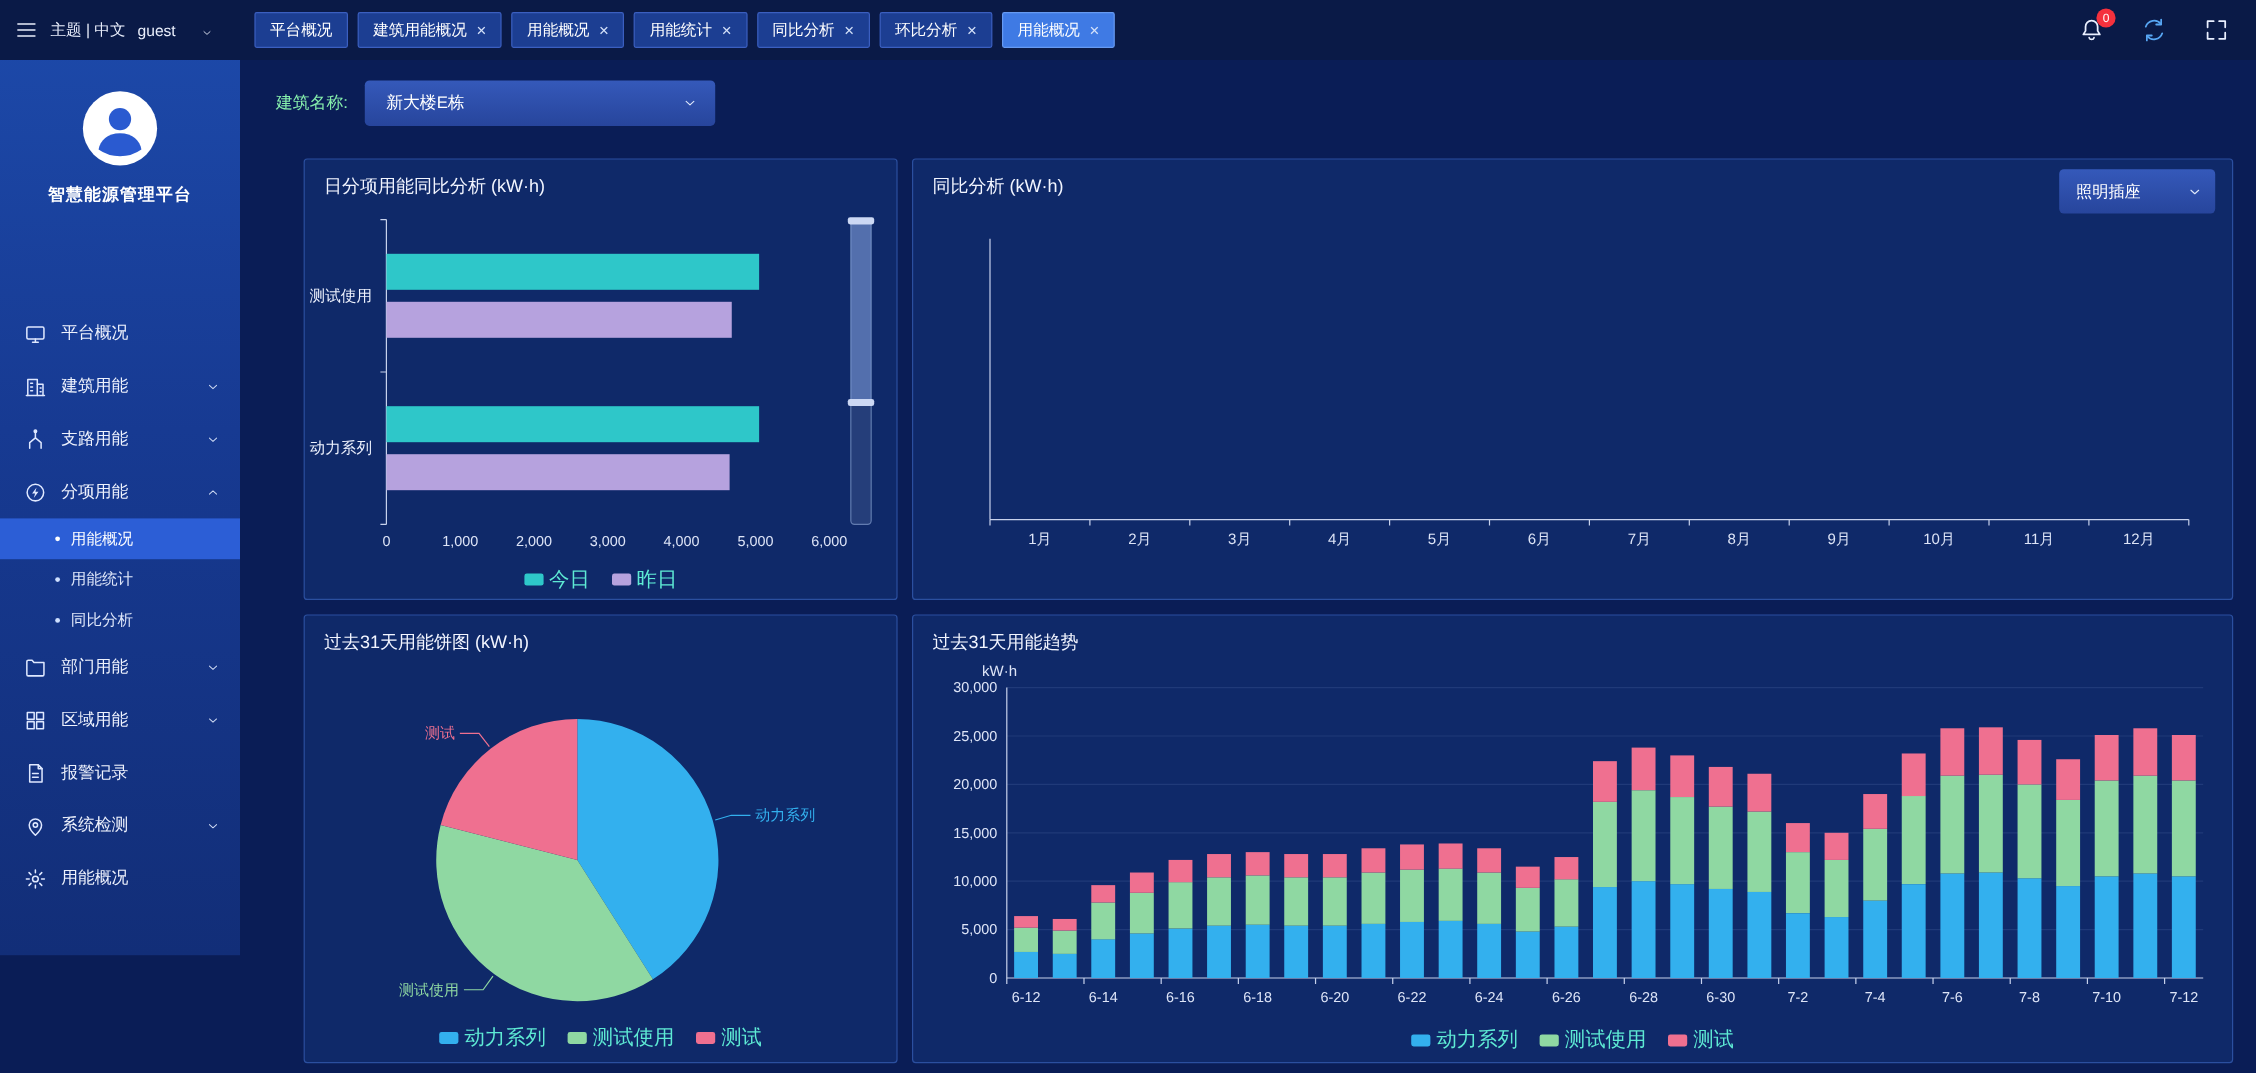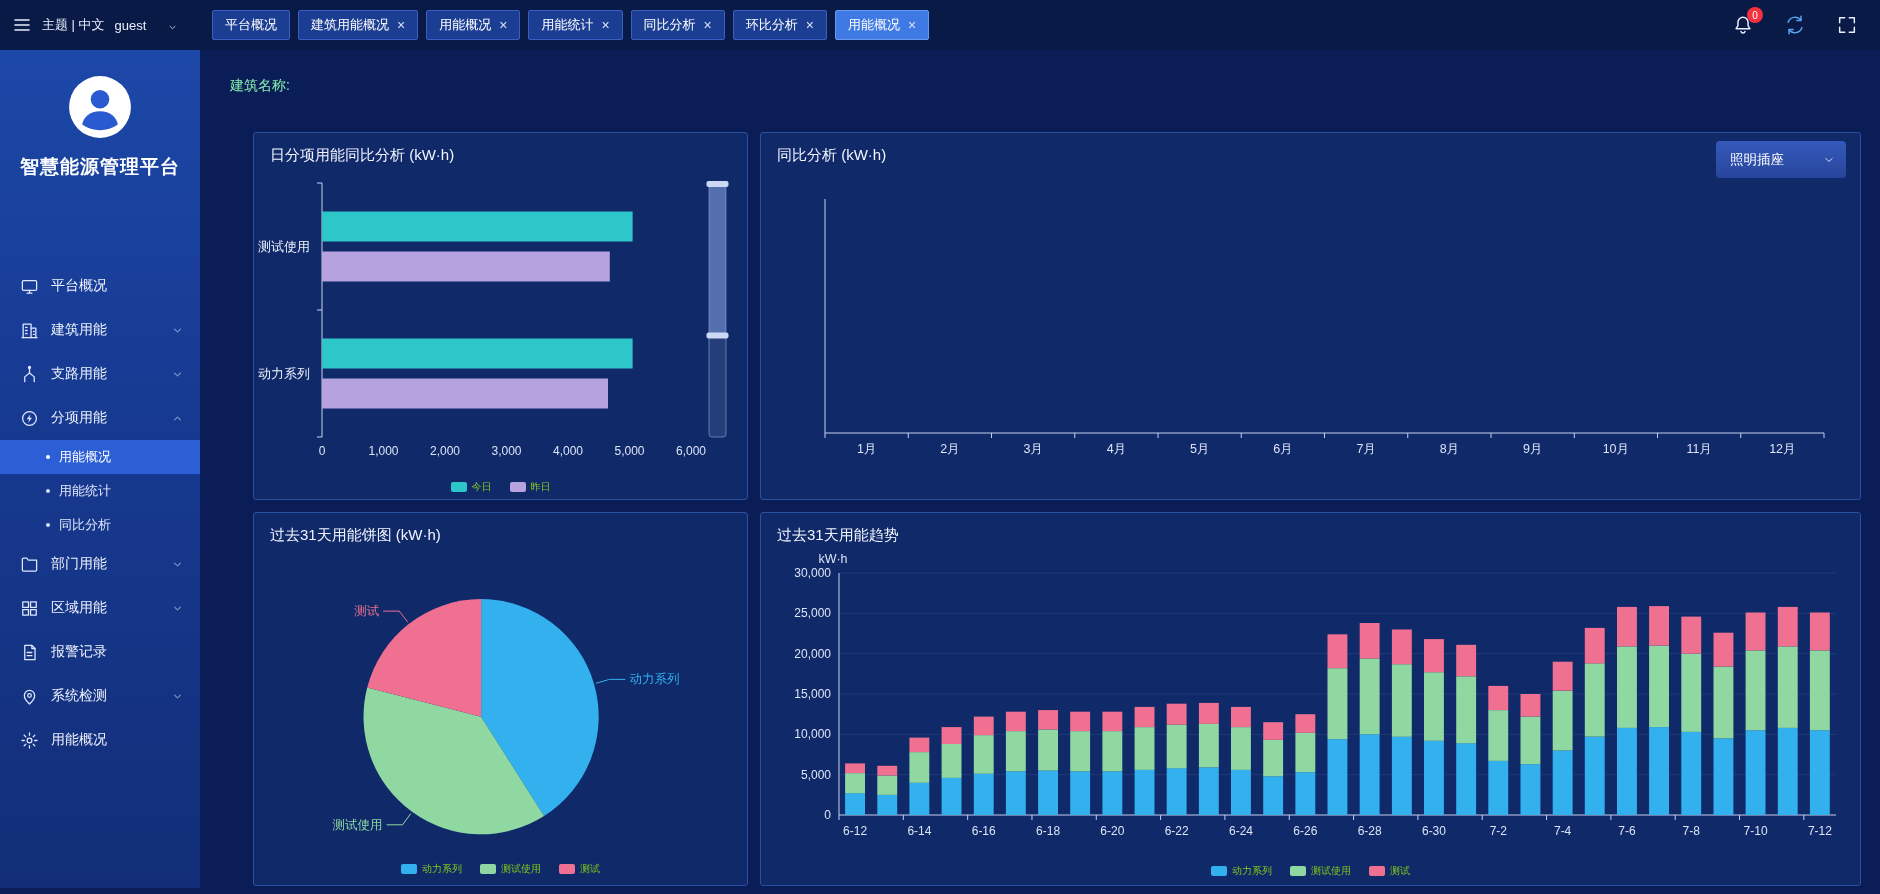--- a/index.html
+++ b/index.html
@@ -5,32 +5,32 @@
   * { margin:0; padding:0; box-sizing:border-box; }
   html,body { width:1880px; height:894px; overflow:hidden; }
   body {
     font-family:"Liberation Sans", sans-serif;
     background:#0a1d56; color:#fff; position:relative;
   }
   svg { display:block; }
   svg text { font-family:"Liberation Sans", sans-serif; }
 
   
-  .sidebar { position:absolute; left:0; top:0; width:200px; height:888px;
+  .sidebar { position:absolute; left:0; top:0; width:200px; height:796px;
     background:linear-gradient(180deg,#1d4aab 0%,#173a92 45%,#122e78 100%); z-index:3; }
   .sb-top { height:50px; background:#0a1a47; display:flex; align-items:center;
     padding:0 12px; gap:10px; font-size:13px; color:#e9eefb; }
   .burger { width:20px; height:20px; color:#e9eefb; cursor:pointer; }
   .burger svg { width:20px; height:20px; }
   .sb-lang { white-space:nowrap; cursor:pointer; }
   .sb-user { display:flex; align-items:flex-end; gap:21px; cursor:pointer; white-space:nowrap; }
   .chev-xs svg { width:11px; height:11px; }
   .avatar { width:66px; height:66px; margin:24px auto 0; }
   .avatar svg { width:66px; height:66px; }
-  .sb-title { text-align:center; font-size:19px; font-weight:bold; letter-spacing:1px; margin-top:14px; }
+  .sb-title { text-align:center; font-size:14px; font-weight:bold; letter-spacing:1px; margin-top:14px; }
   .menu { margin-top:84px; }
   .mi { height:44px; display:flex; align-items:center; padding:0 16px 0 20px;
     font-size:14px; color:#eef2fd; cursor:pointer; }
   .mic { width:19px; height:19px; margin-right:12px; color:#dfe8ff; flex:none; }
   .mic svg { width:19px; height:19px; }
   .mil { flex:1; }
   .chev { width:13px; height:13px; color:#ccd8f2; margin-left:auto; }
   .chev svg { width:13px; height:13px; }
   .smi { height:34px; display:flex; align-items:center; padding-left:46px;
     font-size:13px; color:#dfe7fa; gap:9px; cursor:pointer; }
@@ -79,21 +79,21 @@
   .dd { position:absolute; top:8px; right:14px; width:130px; height:37px; z-index:2;
     border-radius:4px; background:linear-gradient(180deg,#3559ba,#27459c);
     display:flex; align-items:center; justify-content:space-between;
     padding:0 10px 0 14px; font-size:13.5px; cursor:pointer; }
   .chart { position:absolute; }
   .ch-daily { left:4px; right:4px; top:42px; bottom:32px; }
   .ch-yoy   { left:8px; right:10px; top:52px; bottom:28px;text-align:center; }
   .ch-pie   { left:4px; right:4px; top:42px; bottom:36px; }
   .ch-trend { left:6px; right:8px; top:34px; bottom:30px; }
   .legend { position:absolute; left:0; right:0; display:flex; justify-content:center;
-    gap:18px; font-size:10px; color:#84cc16; }
+    gap:18px; font-size:17px; color:#5eead4; }
   .lg-daily { bottom:5px; }
   .lg-yoy   { bottom:-2px; }
   .lg-pie   { bottom:9px; }
   .lg-trend { bottom:7px; }
   .lg-item { display:flex; align-items:center; gap:5px; cursor:pointer; }
   .lg-item i { width:16px; height:10px; border-radius:2px; display:inline-block; }
   .lg-item em { font-style:normal; }
 </style>
 </head>
 <body>
@@ -305,20 +305,28 @@
       <span class="tbi" id="ic-fullscreen">
           <svg viewBox="0 0 24 24" fill="none" stroke="currentColor" stroke-width="1.6" stroke-linecap="round" stroke-linejoin="round">
             <path d="M4 9.5V4h5.5M14.5 4H20v5.5M20 14.5V20h-5.5M9.5 20H4v-5.5"></path>
           </svg>
         </span>
     </div>
   </header>
 
   <div class="filterbar">
     <span class="fb-label">建筑名称:</span>
+    <div class="fb-select">
+      <span>新大楼E栋</span>
+      <span class="chev-sm" id="ic-selchev1">
+          <svg viewBox="0 0 24 24" fill="none" stroke="currentColor" stroke-width="1.6" stroke-linecap="round" stroke-linejoin="round">
+            <path d="M6.5 9.5l5.5 5 5.5-5"></path>
+          </svg>
+        </span>
+    </div>
   </div>
 
   <main class="content">
     <div class="row row1">
       <section class="panel p-small">
         <h3 class="p-title">日分项用能同比分析 (kW·h)</h3>
         <div class="chart ch-daily">
             <svg id="svg-daily" width="485" height="292" viewBox="0 0 485 292">
               <line x1="64" y1="8" x2="64" y2="262" stroke="#c7d1ec" stroke-width="1"></line>
               <line x1="59" y1="8" x2="64" y2="8" stroke="#c7d1ec" stroke-width="1"></line>

